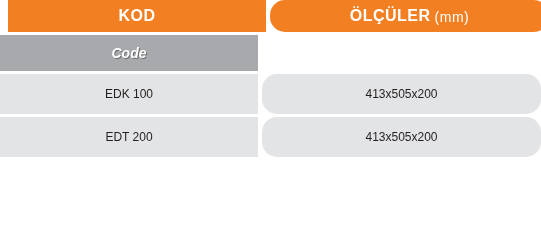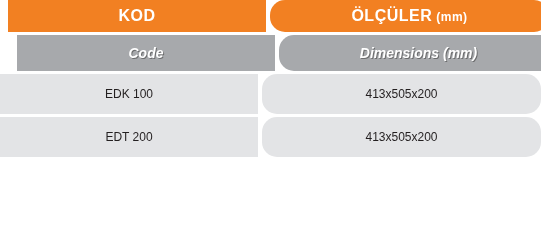--- a/index.html
+++ b/index.html
@@ -65,37 +65,36 @@
     color: #ffffff;
     font-weight: bold;
     font-size: 16px;
     letter-spacing: 0.5px;
   }
   .head-main {
     font-weight: bold;
     font-size: 16px;
   }
   .head-unit {
-    font-weight: bold;
-    font-size: 12px;
+    font-weight: normal;
+    font-size: 14px;
     margin-left: 4px;
     position: relative;
     top: 1px;
   }
 
   .gap-row {
     height: 3px;
     background: #ffffff;
     width: 100%;
   }
 
   
   .row-head-secondary {
     height: 38px;
-    padding-left: 17px;
   }
   .row-head-secondary .cell {
     background: #A7A9AC;
     color: #ffffff;
     font-weight: bold;
     font-style: italic;
     font-size: 14px;
     text-shadow: 1px 1px 0 rgba(60,60,60,0.55);
   }
 
@@ -126,23 +125,20 @@
     </div>
   </div>
 
   <div class="gap-row"></div>
 
   <div class="row row-head-secondary">
     <div class="cell col-code">
       <span>Code</span>
     </div>
     <div class="col-gap"></div>
-    <div class="cell col-dim">
-      <span>Dimensions (mm)</span>
-    </div>
   </div>
 
   <div class="gap-row"></div>
 
   <div class="row row-data">
     <div class="cell col-code">
       <span>EDK 100</span>
     </div>
     <div class="col-gap"></div>
     <div class="cell col-dim">

